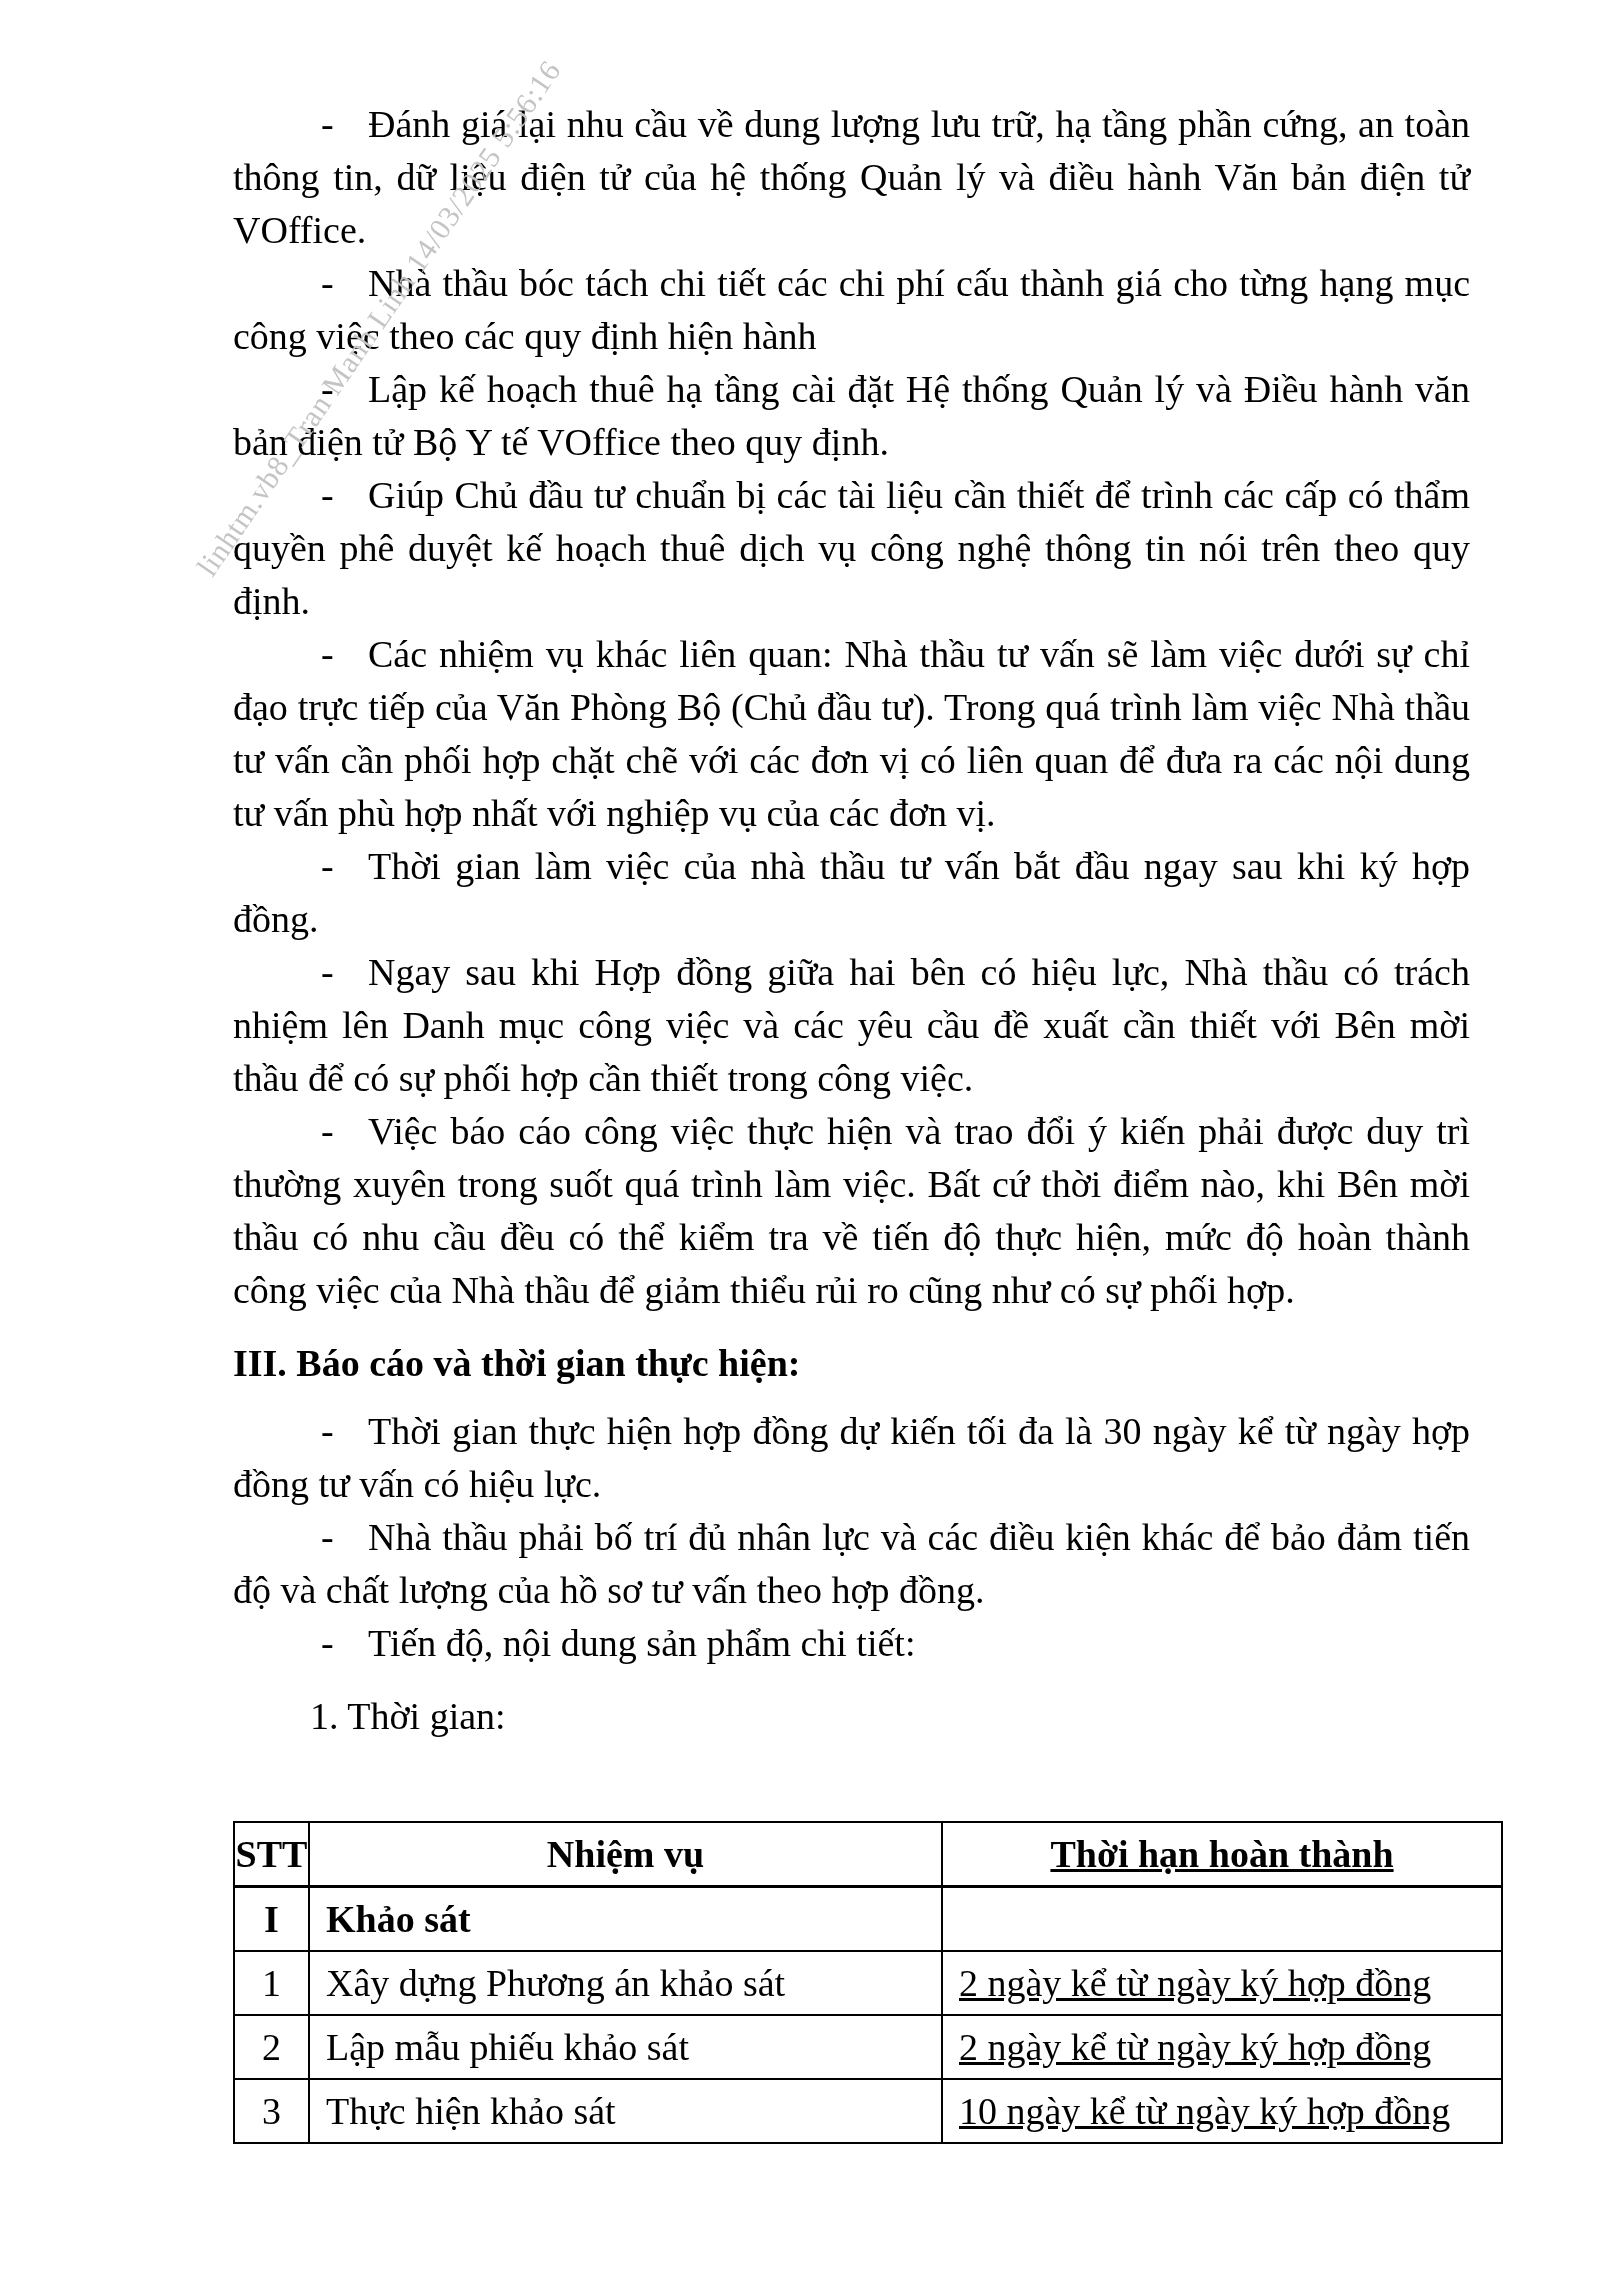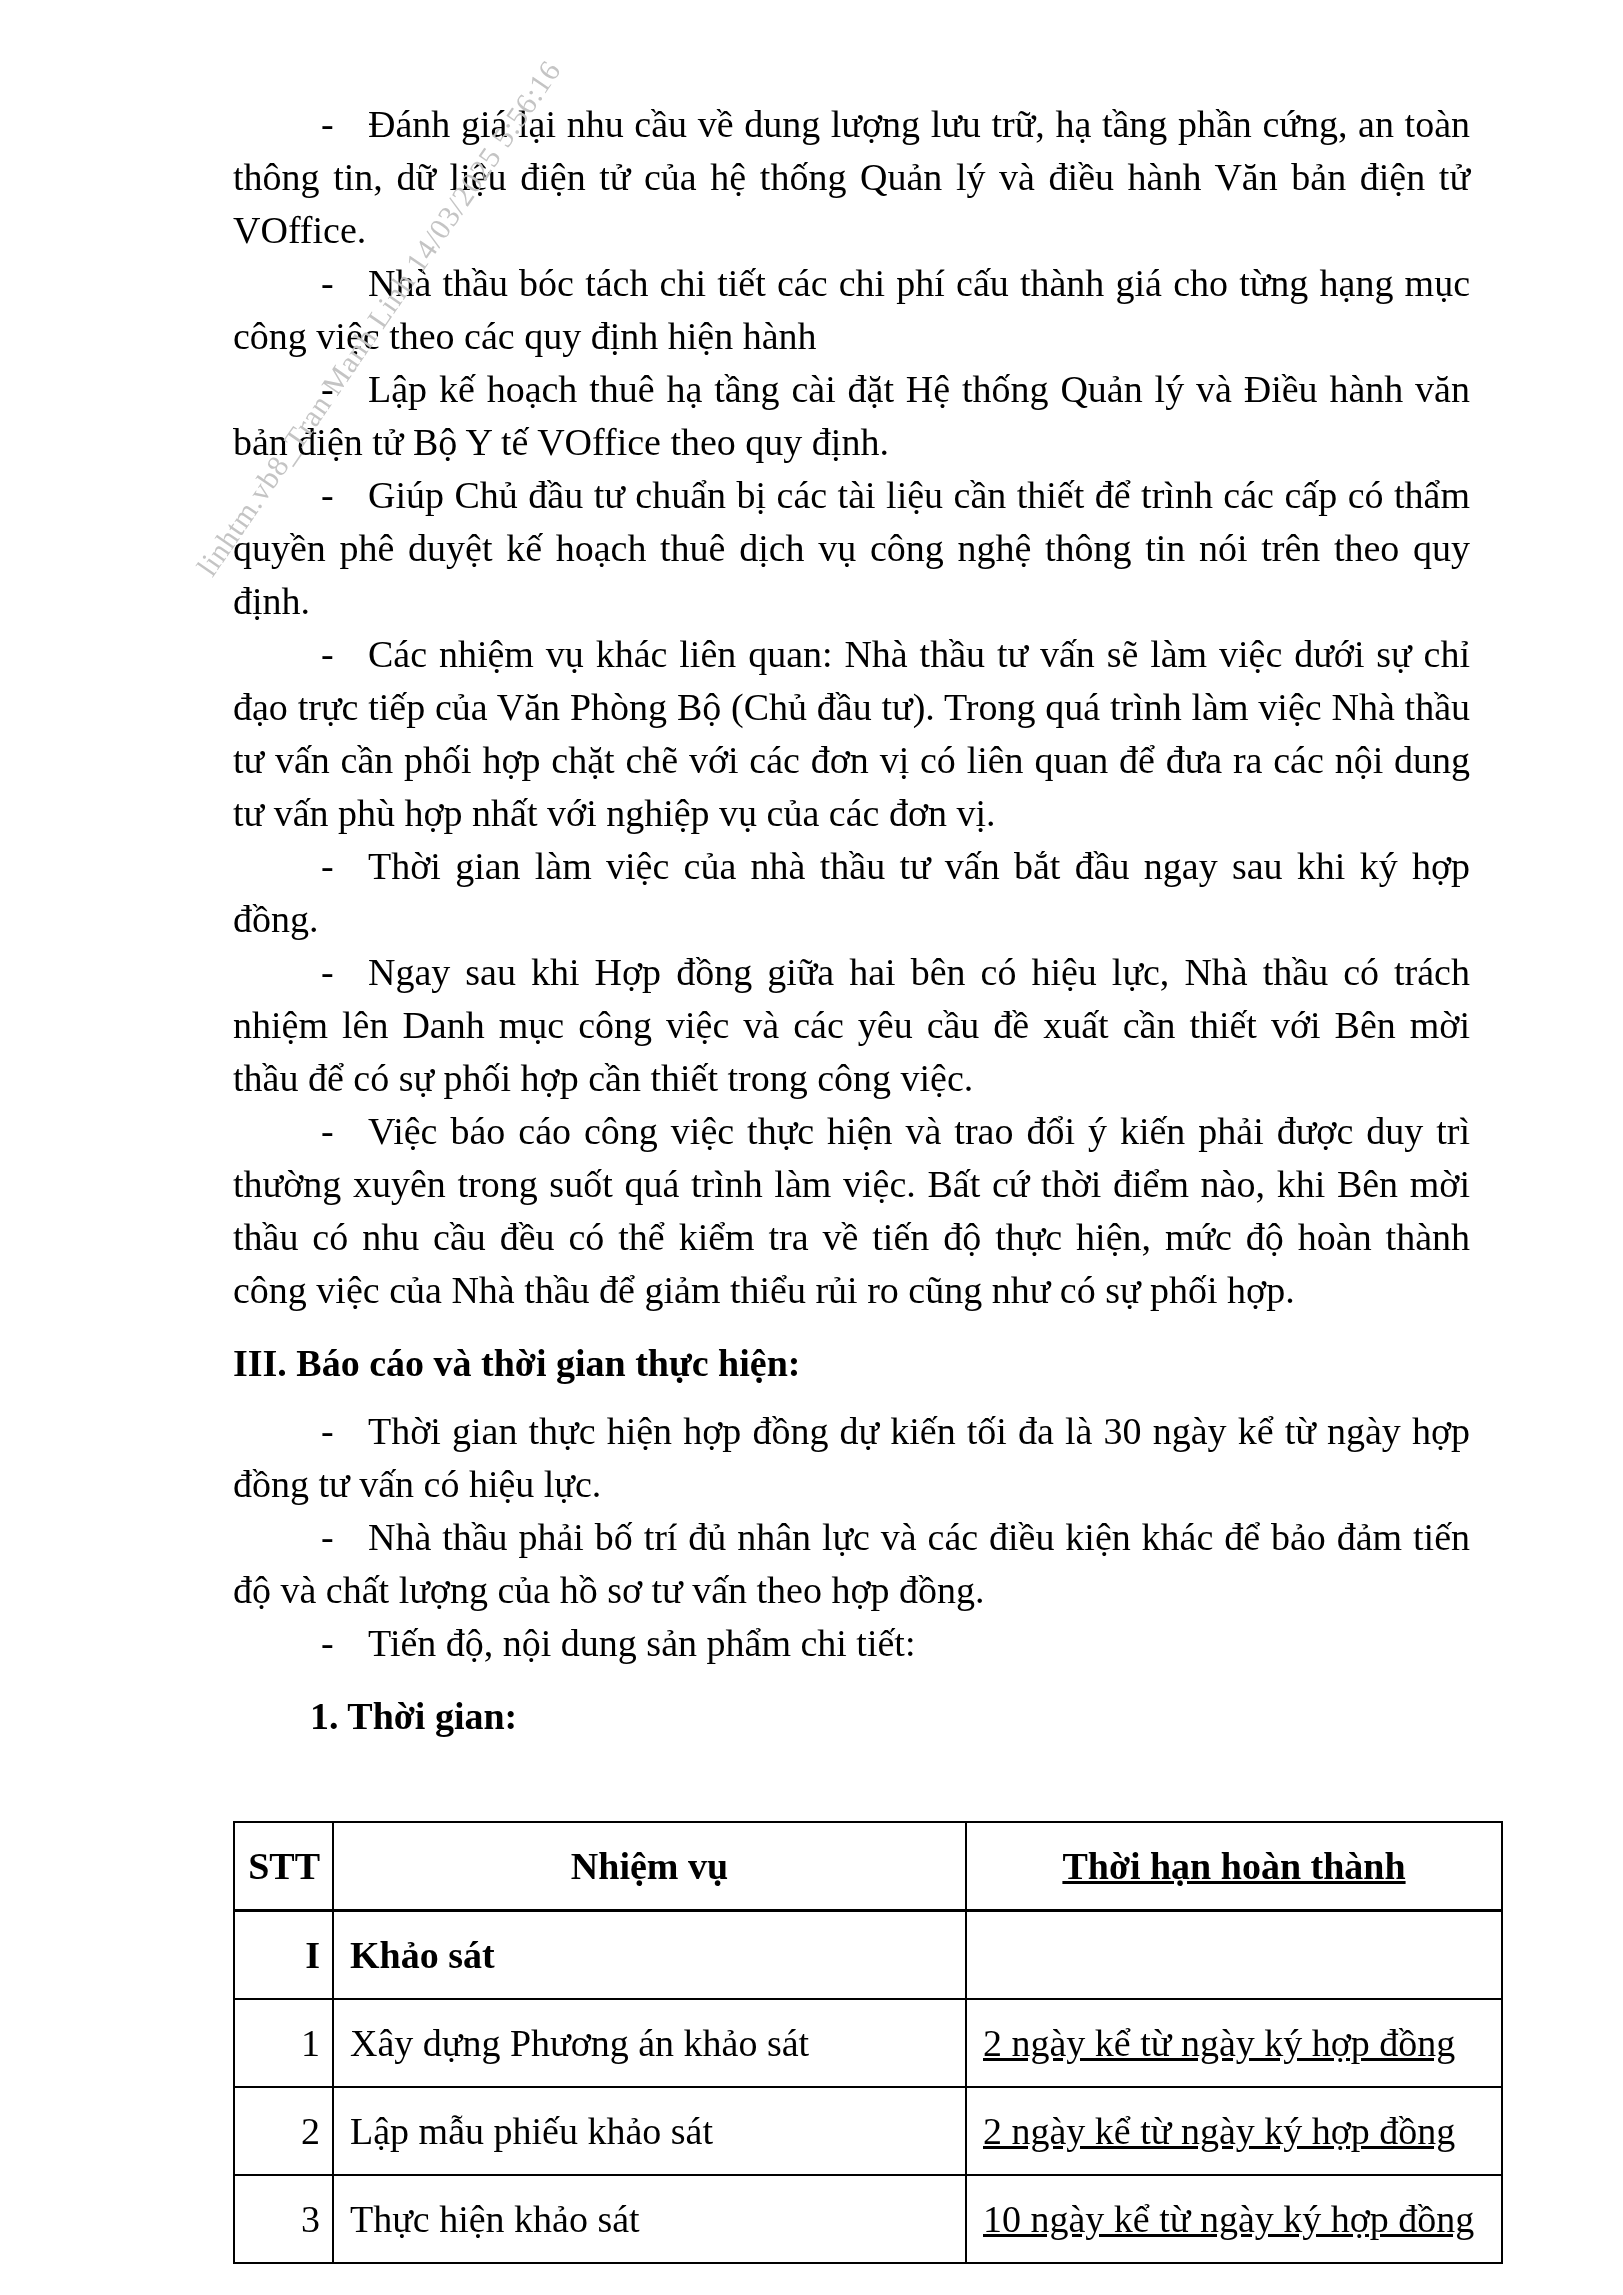--- a/index.html
+++ b/index.html
@@ -11,33 +11,33 @@
   .content {
     position: absolute; left: 233px; top: 98px; width: 1237px;
     font-size: 38px; line-height: 53px;
   }
   .para { margin: 0; text-align: justify; text-align-last: left; }
   .bullet { text-indent: 0; position: relative; }
   .bullet .dash {
     display: inline-block; width: 47px; margin-left: 88px; text-align: left;
   }
   .heading { font-weight: bold; margin: 19.6px 0 15.7px 0; }
-  .subheading { font-weight: bold; margin: 19.6px 0 0 77px; }
+  .subheading { font-weight: normal; margin: 19.6px 0 0 77px; }
   table.schedule {
     position: absolute; left: 233px; top: 1821px; width: 1270px;
     border-collapse: collapse; font-family: "Liberation Serif", "DejaVu Serif", serif;
     font-size: 38px; color: #000;
   }
   table.schedule td, table.schedule th {
     border: 2px solid #000; height: 62px; padding: 0 16px; vertical-align: middle;
     line-height: 46px; white-space: nowrap;
   }
   table.schedule th { font-weight: bold; text-align: center; }
   table.schedule thead tr th { border-bottom-width: 3.3px; }
-  table.schedule .col-stt { width: 73px; text-align: right; padding: 12px; }
+  table.schedule .col-stt { width: 73px; text-align: center; padding: 0; }
   table.schedule .col-task { width: 599px; }
   table.schedule .col-due { text-align: left; text-decoration: underline; }
   table.schedule tr.section td { font-weight: bold; }
   table.schedule tr.section td { border-bottom-width: 2.6px; }
   .watermark {
     position: absolute; left: 190px; top: 563px; width: 733px;
     transform-origin: 0 0; transform: rotate(-55.5deg);
     font-family: "Liberation Serif", "DejaVu Serif", serif; font-size: 30px;
     color: #c4c4c4; white-space: nowrap; letter-spacing: 0.7px; pointer-events: none;
   }

